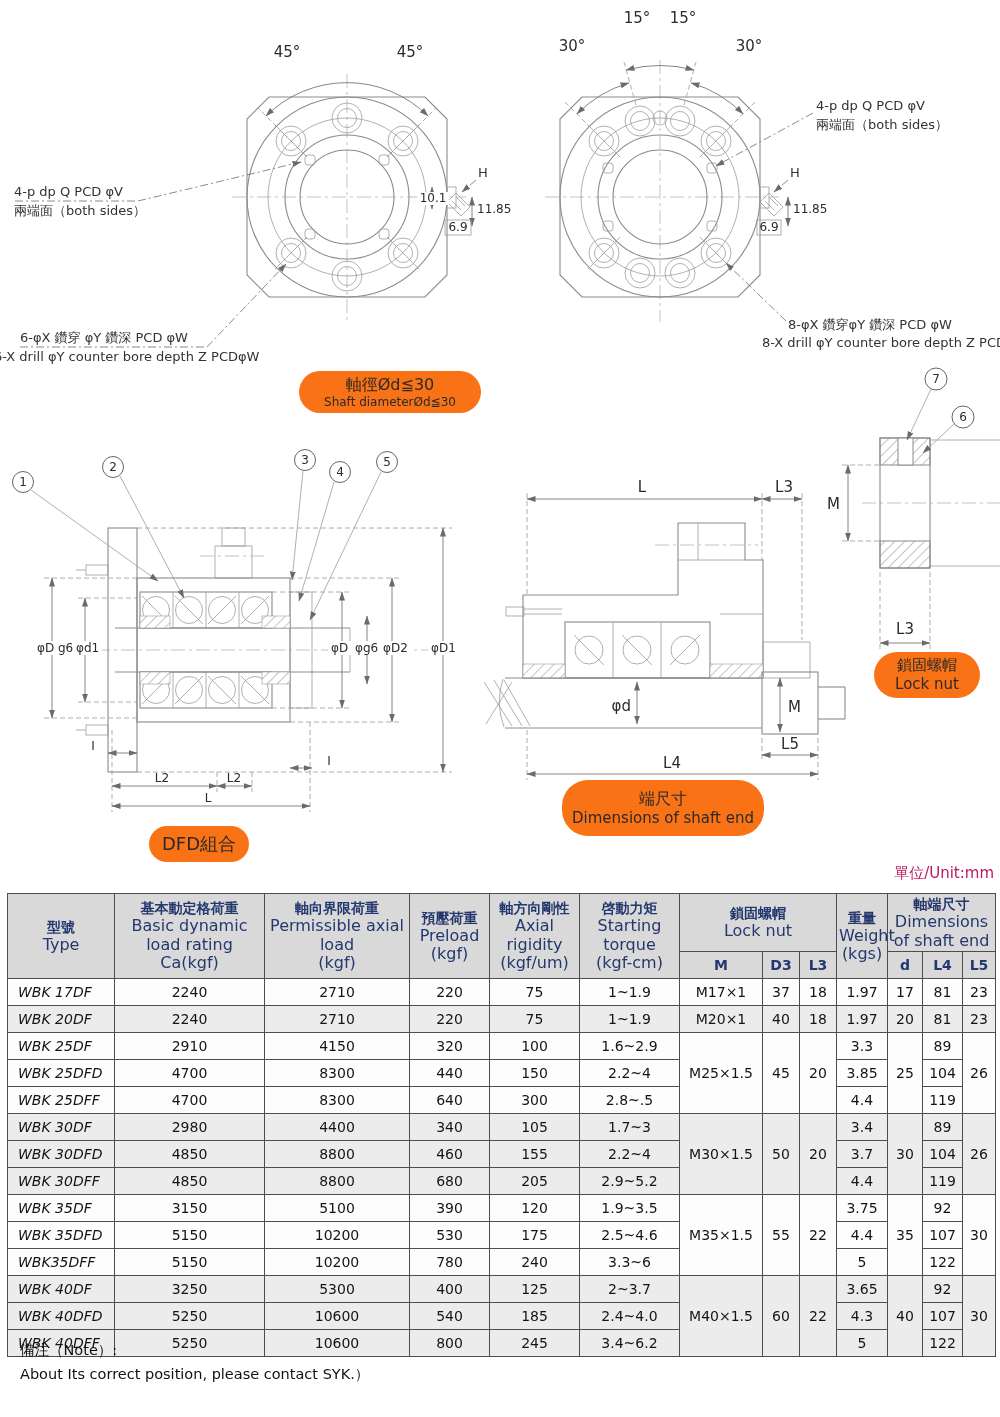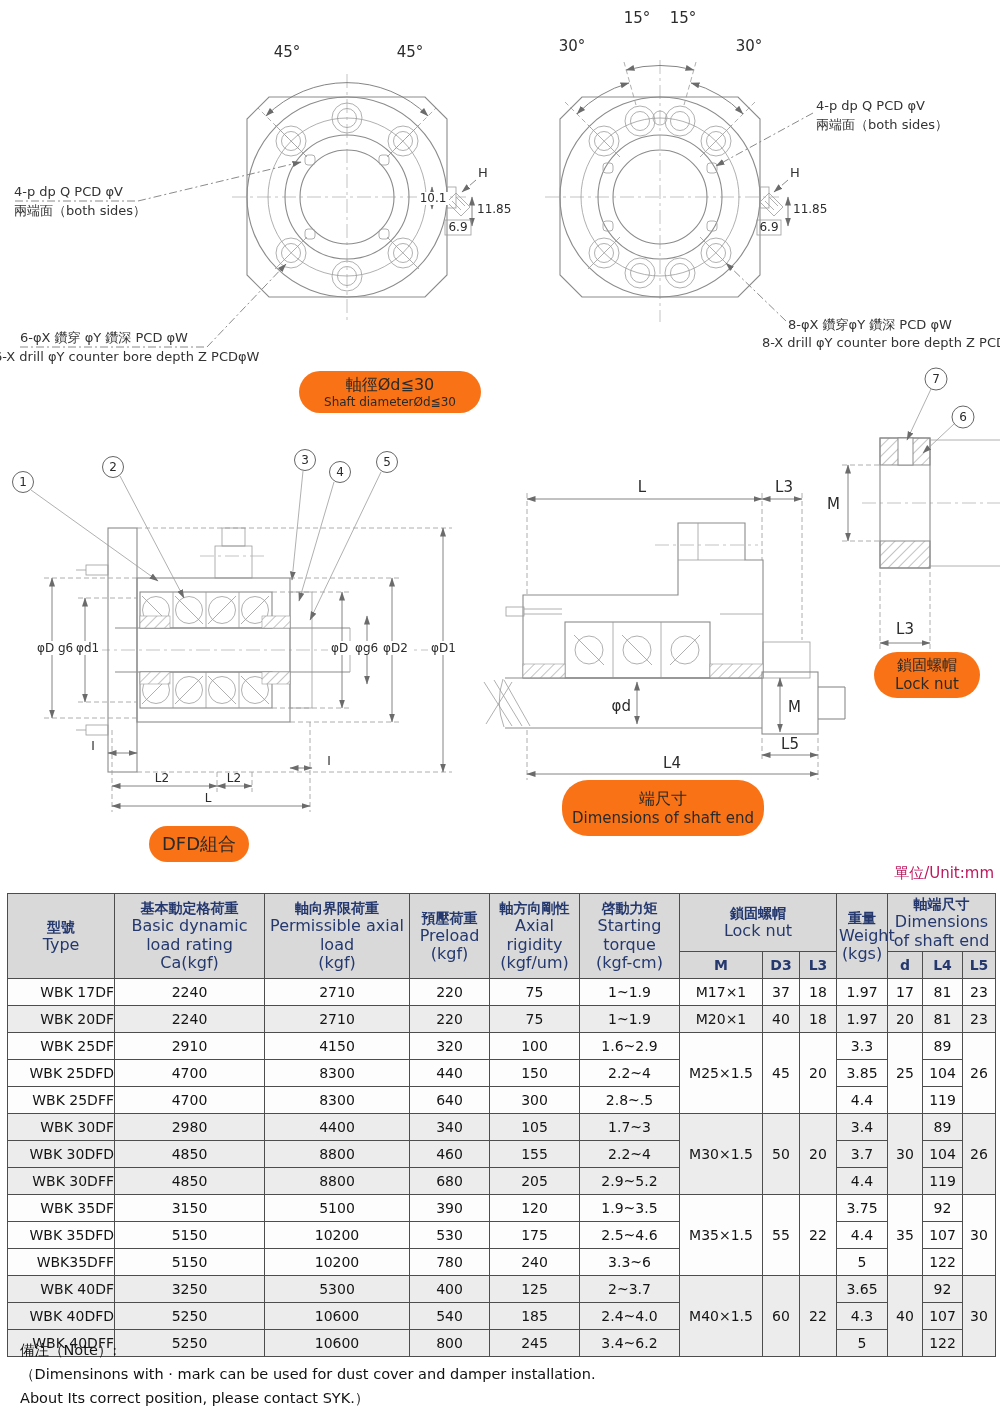--- a/index.html
+++ b/index.html
@@ -23,21 +23,21 @@
   .badge .z{font-size:16px;}
   .badge .e{font-size:12px;}
   .unit{position:absolute;top:864px;left:700px;width:294px;text-align:right;font-size:15px;color:#be185d;}
   table.spec{position:absolute;top:893px;left:7px;width:988px;border-collapse:collapse;table-layout:fixed;}
   .spec th,.spec td{border:1px solid #4d4d4d;padding:0;}
   .spec thead th{background:#d9d9d9;color:#24386e;font-weight:600;vertical-align:middle;padding:1px 2px;}
   .spec .zh{display:block;font-size:14px;line-height:1.3;}
   .spec .en{display:block;font-size:16px;line-height:1.15;font-weight:400;}
   .spec .sub{font-size:14px;height:24px;}
   .spec td{height:26px;text-align:center;font-size:14px;color:#141414;background:#fdfdfd;}
-  .spec td.type{text-align:right;padding-left:10px;}
+  .spec td.type{text-align:left;padding-left:10px;font-style:italic;}
   .spec tr.shade td{background:#ececec;}
   .notes{position:absolute;left:8px;top:1340px;width:980px;color:#111;font-size:14.5px;}
   .notes p{margin:0 0 3px 12px;line-height:1.45;}
 </style>
 </head>
 <body>
 
 <div class="page">
 
 <svg width="1000" height="888" viewBox="0 0 1000 888">
@@ -640,17 +640,16 @@
       <td>245</td>
       <td>3.4~6.2</td>
       <td>5</td>
       <td>122</td>
     </tr>
   </tbody>
 </table>
 
 <div class="notes">
   <p>備注（Note）:</p>
-  <p>（Dimensinons with · mark can be used for dust cover and damper installation.</p>
   <p>About Its correct position, please contact SYK.）</p>
 </div>
 
 </div>
 
 </body></html>

